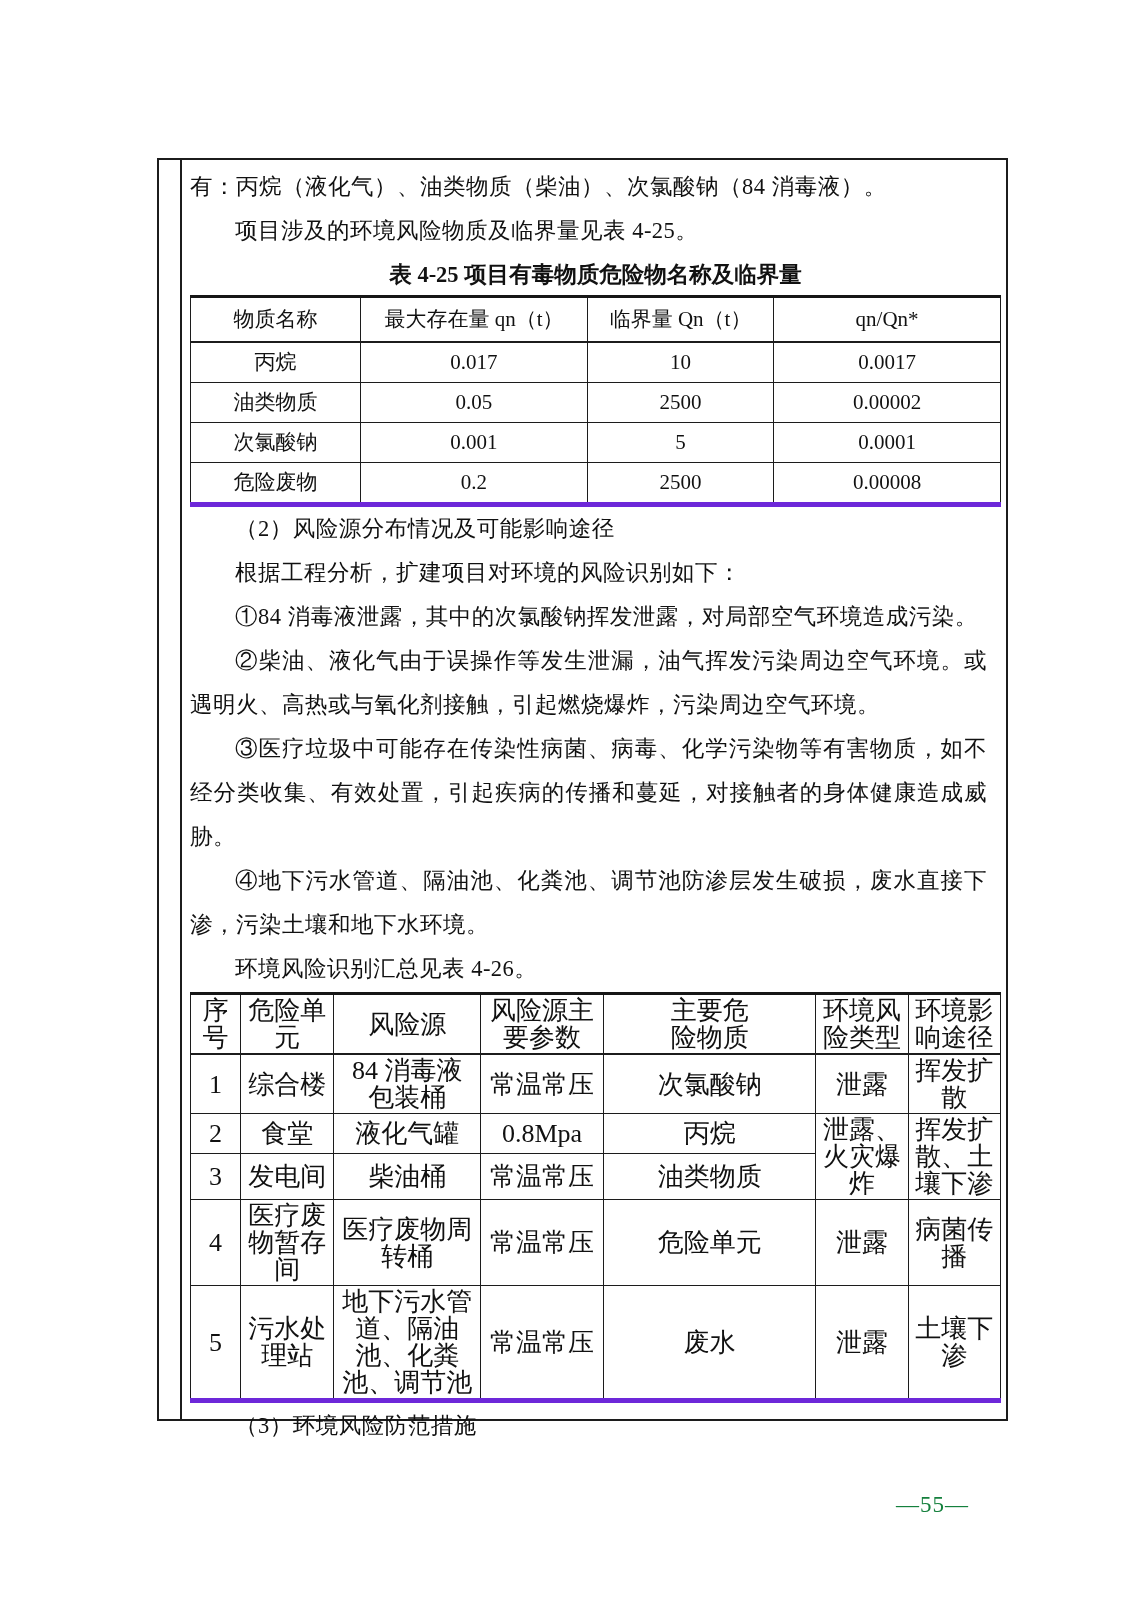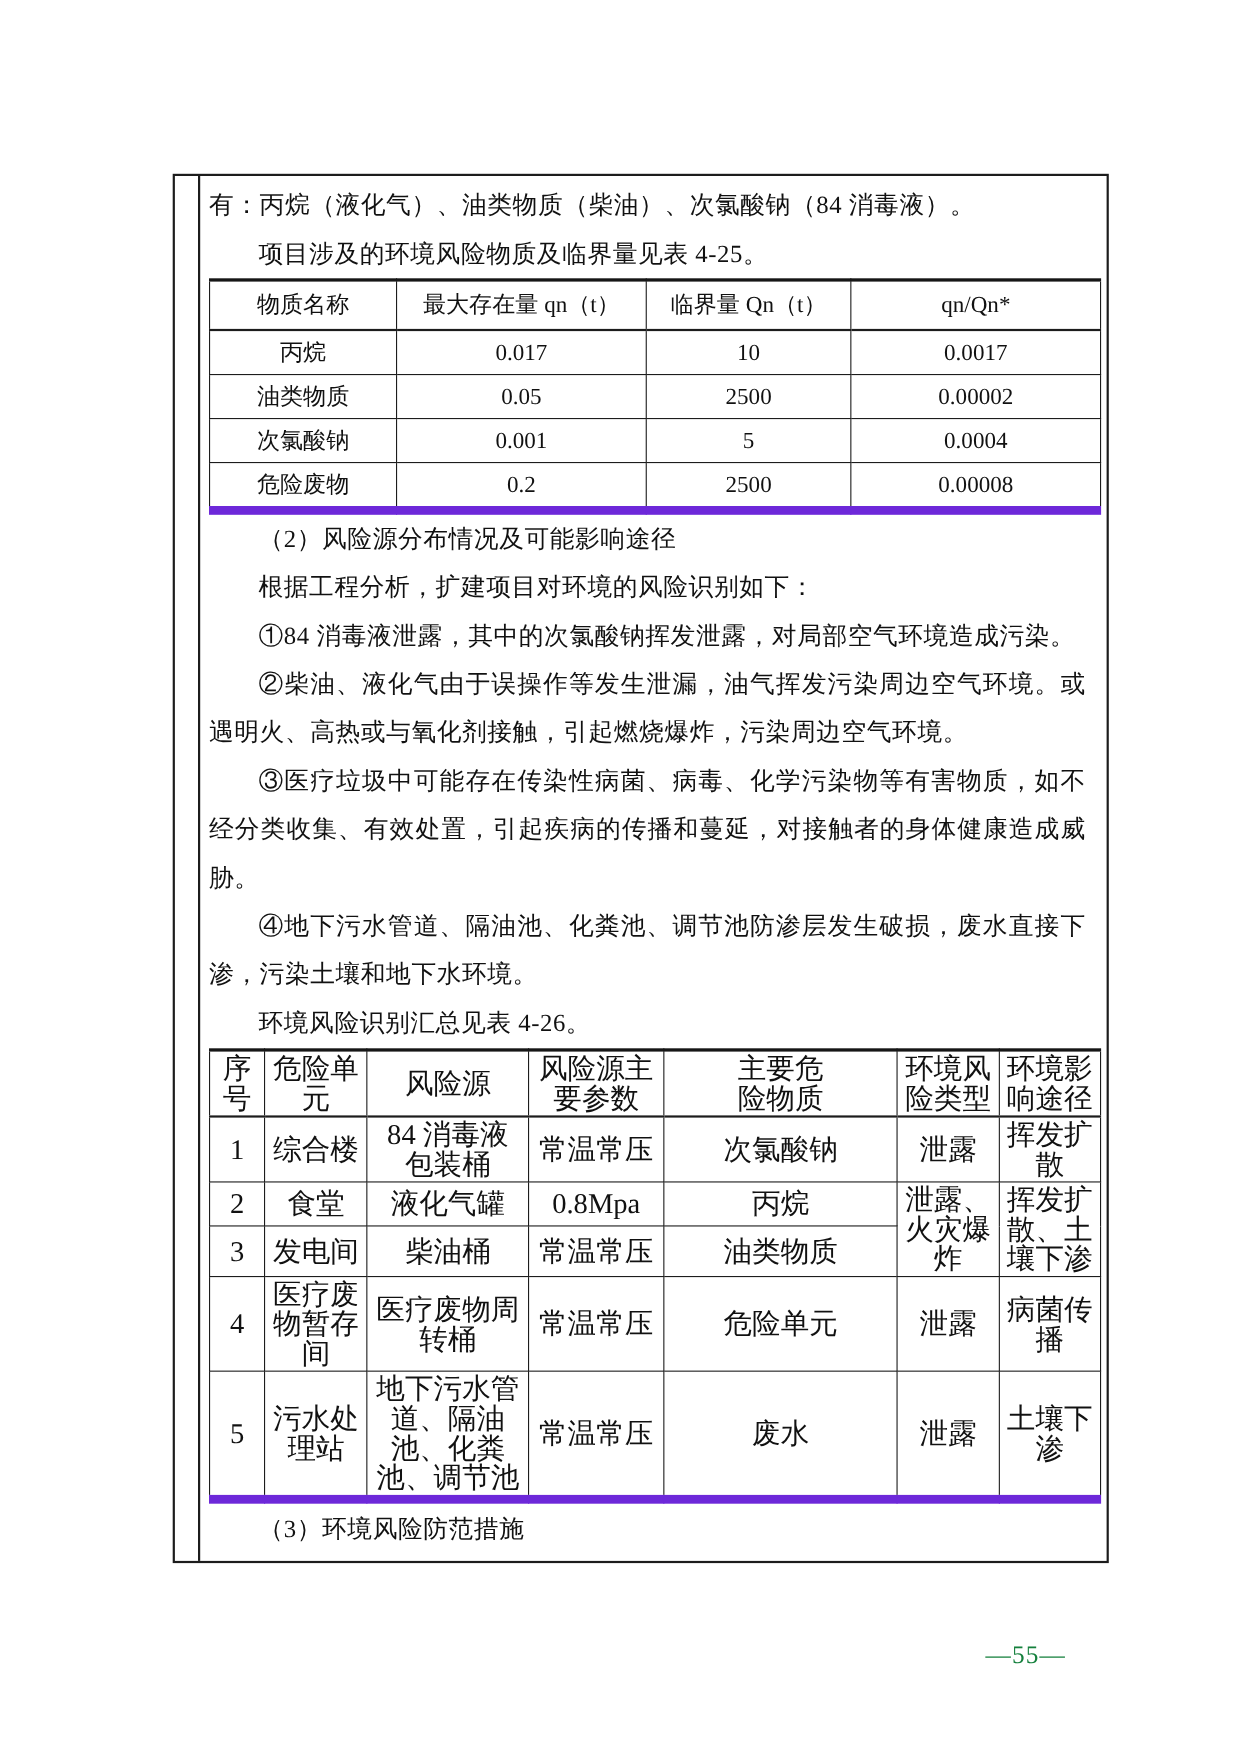--- a/index.html
+++ b/index.html
@@ -47,21 +47,21 @@
     font-weight: bold;
     text-align: center;
     line-height: 40px;
     margin-top: 2px;
   }
   table {
     width: 100%;
     border-collapse: collapse;
     table-layout: fixed;
     border-top: 3px solid #161616;
-    border-bottom: 8px solid #6d28d9;
+    border-bottom: 5px solid #6d28d9;
   }
   td {
     border: 1.6px solid #1c1c1c;
     text-align: center;
     vertical-align: middle;
     font-weight: normal;
     overflow: hidden;
   }
   .t25 { font-size: 21px; }
   .t25 td { height: 37px; padding: 1px 6px; line-height: 1.35; }
@@ -84,20 +84,21 @@
 <body>
 
 <div class="canvas">
   <div class="frame">
     <div class="gutter"></div>
     <div class="content">
 
       <p class="body">有：丙烷（液化气）、油类物质（柴油）、次氯酸钠（84 消毒液）。</p>
       <p class="body indent">项目涉及的环境风险物质及临界量见表 4-25。</p>
 
+      <div class="tbl-title">表 4-25 项目有毒物质危险物名称及临界量</div>
 
       <table class="t25">
         <colgroup>
           <col style="width:21%">
             <col style="width:28%">
             <col style="width:23%">
             <col style="width:28%">
         </colgroup>
         <tbody>
           <tr class="hdr">
@@ -115,21 +116,21 @@
           <tr>
             <td>油类物质</td>
             <td>0.05</td>
             <td>2500</td>
             <td>0.00002</td>
           </tr>
           <tr>
             <td>次氯酸钠</td>
             <td>0.001</td>
             <td>5</td>
-            <td>0.0004</td>
+            <td>0.0001</td>
           </tr>
           <tr>
             <td>危险废物</td>
             <td>0.2</td>
             <td>2500</td>
             <td>0.00008</td>
           </tr>
         </tbody>
       </table>
 

